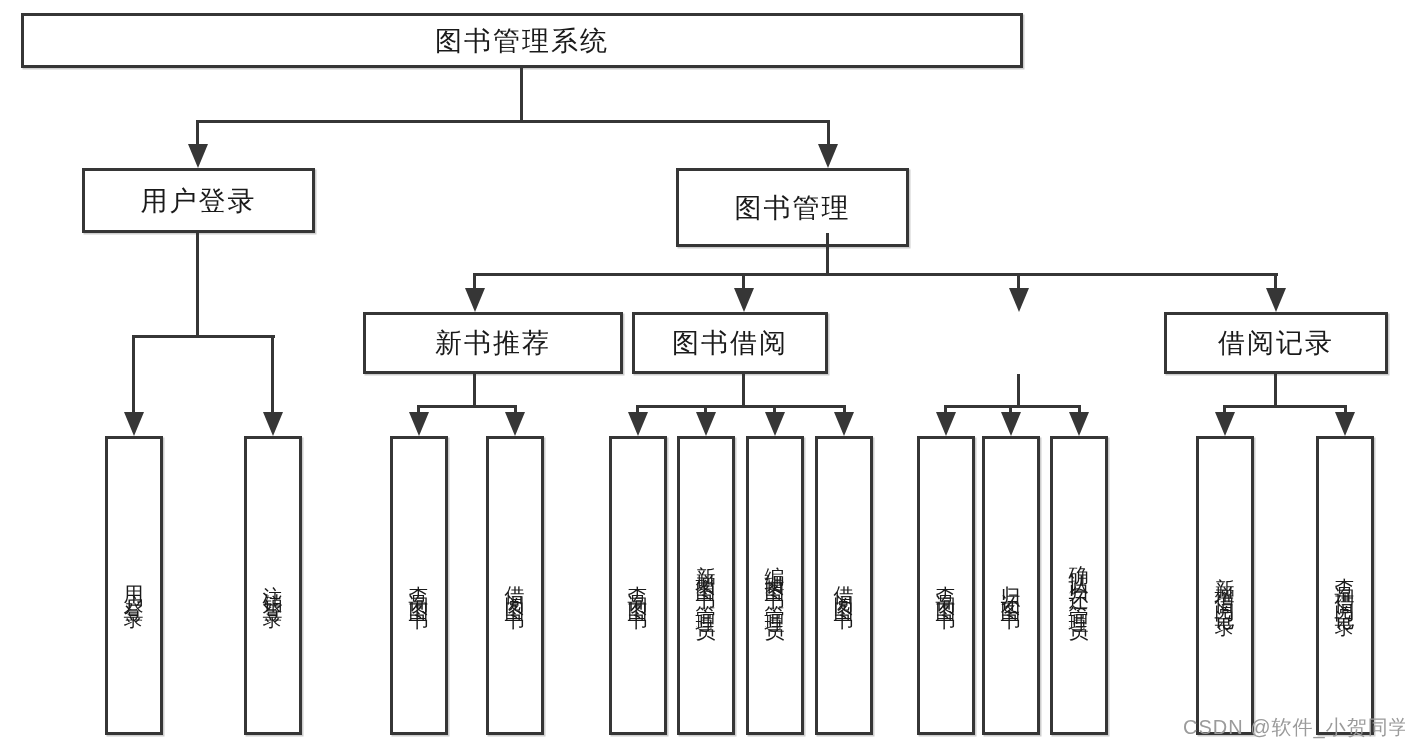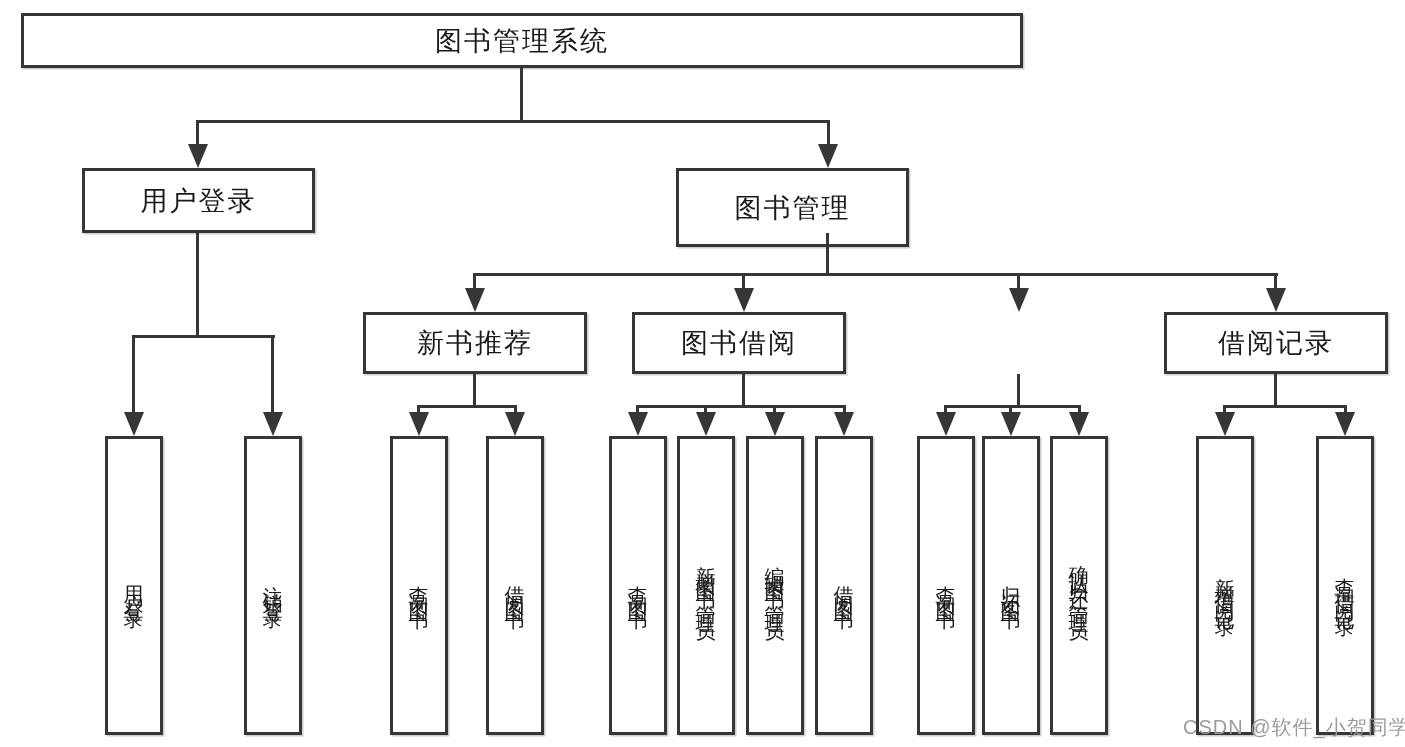--- a/index.html
+++ b/index.html
@@ -71,24 +71,24 @@
   <div class="hline" style="left:473px; top:273px; width:805px;"></div>
   <div class="vline" style="left:473px; top:273px; height:17px;"></div>
   <div class="arrow" style="left:465px; top:288px;"></div>
   <div class="vline" style="left:742px; top:273px; height:17px;"></div>
   <div class="arrow" style="left:734px; top:288px;"></div>
   <div class="vline" style="left:1017px; top:273px; height:17px;"></div>
   <div class="arrow" style="left:1009px; top:288px;"></div>
   <div class="vline" style="left:1274px; top:273px; height:17px;"></div>
   <div class="arrow" style="left:1266px; top:288px;"></div>
 
-  <div class="box hbox" style="left:363px; top:312px; width:224px; height:62px;">
+  <div class="box hbox" style="left:363px; top:312px; width:260px; height:62px;">
     <span>新书推荐</span>
   </div>
-  <div class="box hbox" style="left:632px; top:312px; width:214px; height:62px;font-family:Liberation Serif, serif;">
+  <div class="box hbox" style="left:632px; top:312px; width:196px; height:62px;font-family:Liberation Serif, serif;">
     <span>图书借阅</span>
   </div>
   <div class="box hbox" style="left:1164px; top:312px; width:224px; height:62px;">
     <span>借阅记录</span>
   </div>
 
   <div class="vline" style="left:473px; top:374px; height:31px;"></div>
   <div class="hline" style="left:417px; top:405px; width:100px;"></div>
   <div class="vline" style="left:417px; top:405px; height:9px;"></div>
   <div class="arrow" style="left:409px; top:412px;"></div>

